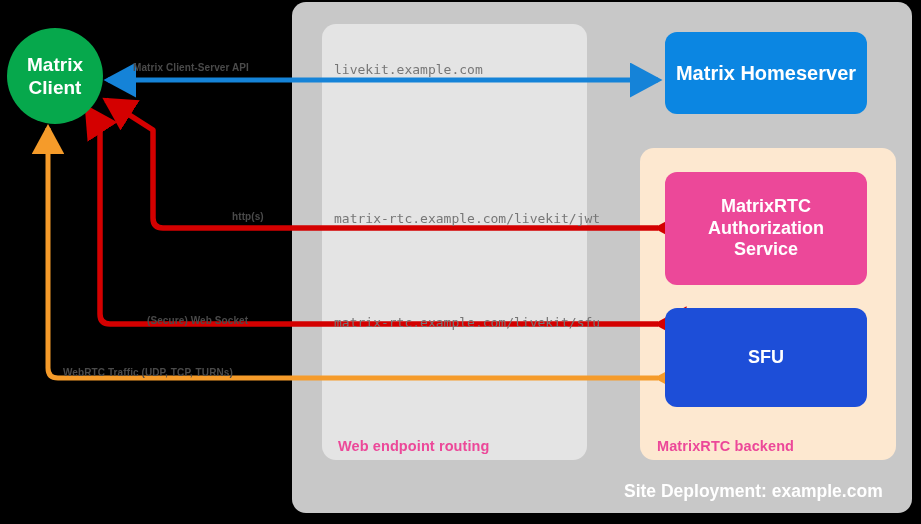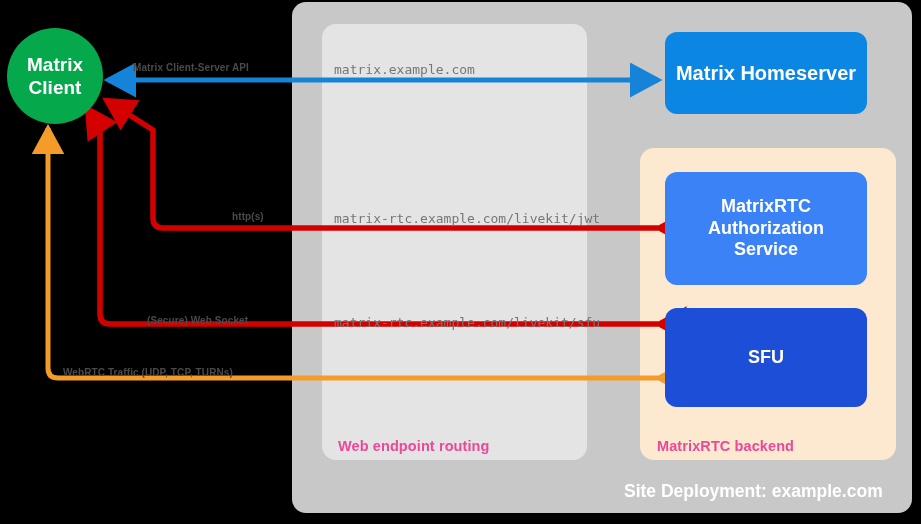--- a/index.html
+++ b/index.html
@@ -100,21 +100,21 @@
     border-radius: 12px;
     background: #0b86e2;
     font-size: 20px;
   }
   .node-auth {
     left: 665px;
     top: 172px;
     width: 202px;
     height: 113px;
     border-radius: 12px;
-    background: #3b82f6;
+    background: #ec4899;
     font-size: 18px;
   }
   .node-sfu {
     left: 665px;
     top: 308px;
     width: 202px;
     height: 99px;
     border-radius: 12px;
     background: #1d4ed8;
     font-size: 18px;
@@ -185,21 +185,21 @@
     <g>
       <path d="M 658 378 L 58 378 Q 48 378 48 368 L 48 128" fill="none" stroke="#f59b2a" stroke-width="5" stroke-linecap="butt" stroke-linejoin="round" marker-start="url(#ah-orange)" marker-end="url(#ah-orange)"></path>
     </g>
   </svg>
 
   <div class="edge-label lbl-csapi">Matrix Client-Server API</div>
   <div class="edge-label lbl-https">http(s)</div>
   <div class="edge-label lbl-ws">(Secure) Web Socket</div>
   <div class="edge-label lbl-webrtc">WebRTC Traffic (UDP, TCP, TURNs)</div>
 
-  <div class="url-label url-hs">matrix.example.com</div>
+  <div class="url-label url-hs">livekit.example.com</div>
   <div class="url-label url-jwt">matrix-rtc.example.com/livekit/jwt</div>
   <div class="url-label url-sfu">matrix-rtc.example.com/livekit/sfu</div>
 
   <div class="node node-client">
     <div>
       <div>Matrix</div>
       <div>Client</div>
     </div>
   </div>
 

